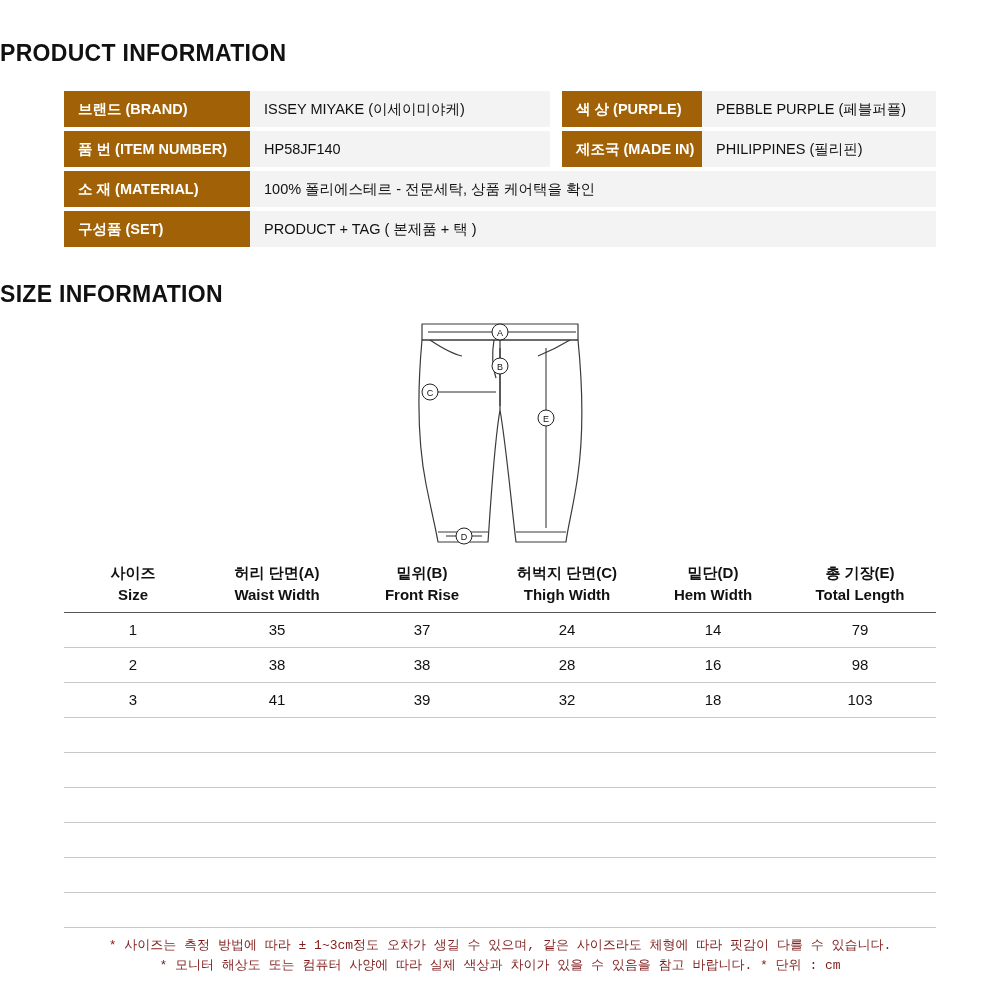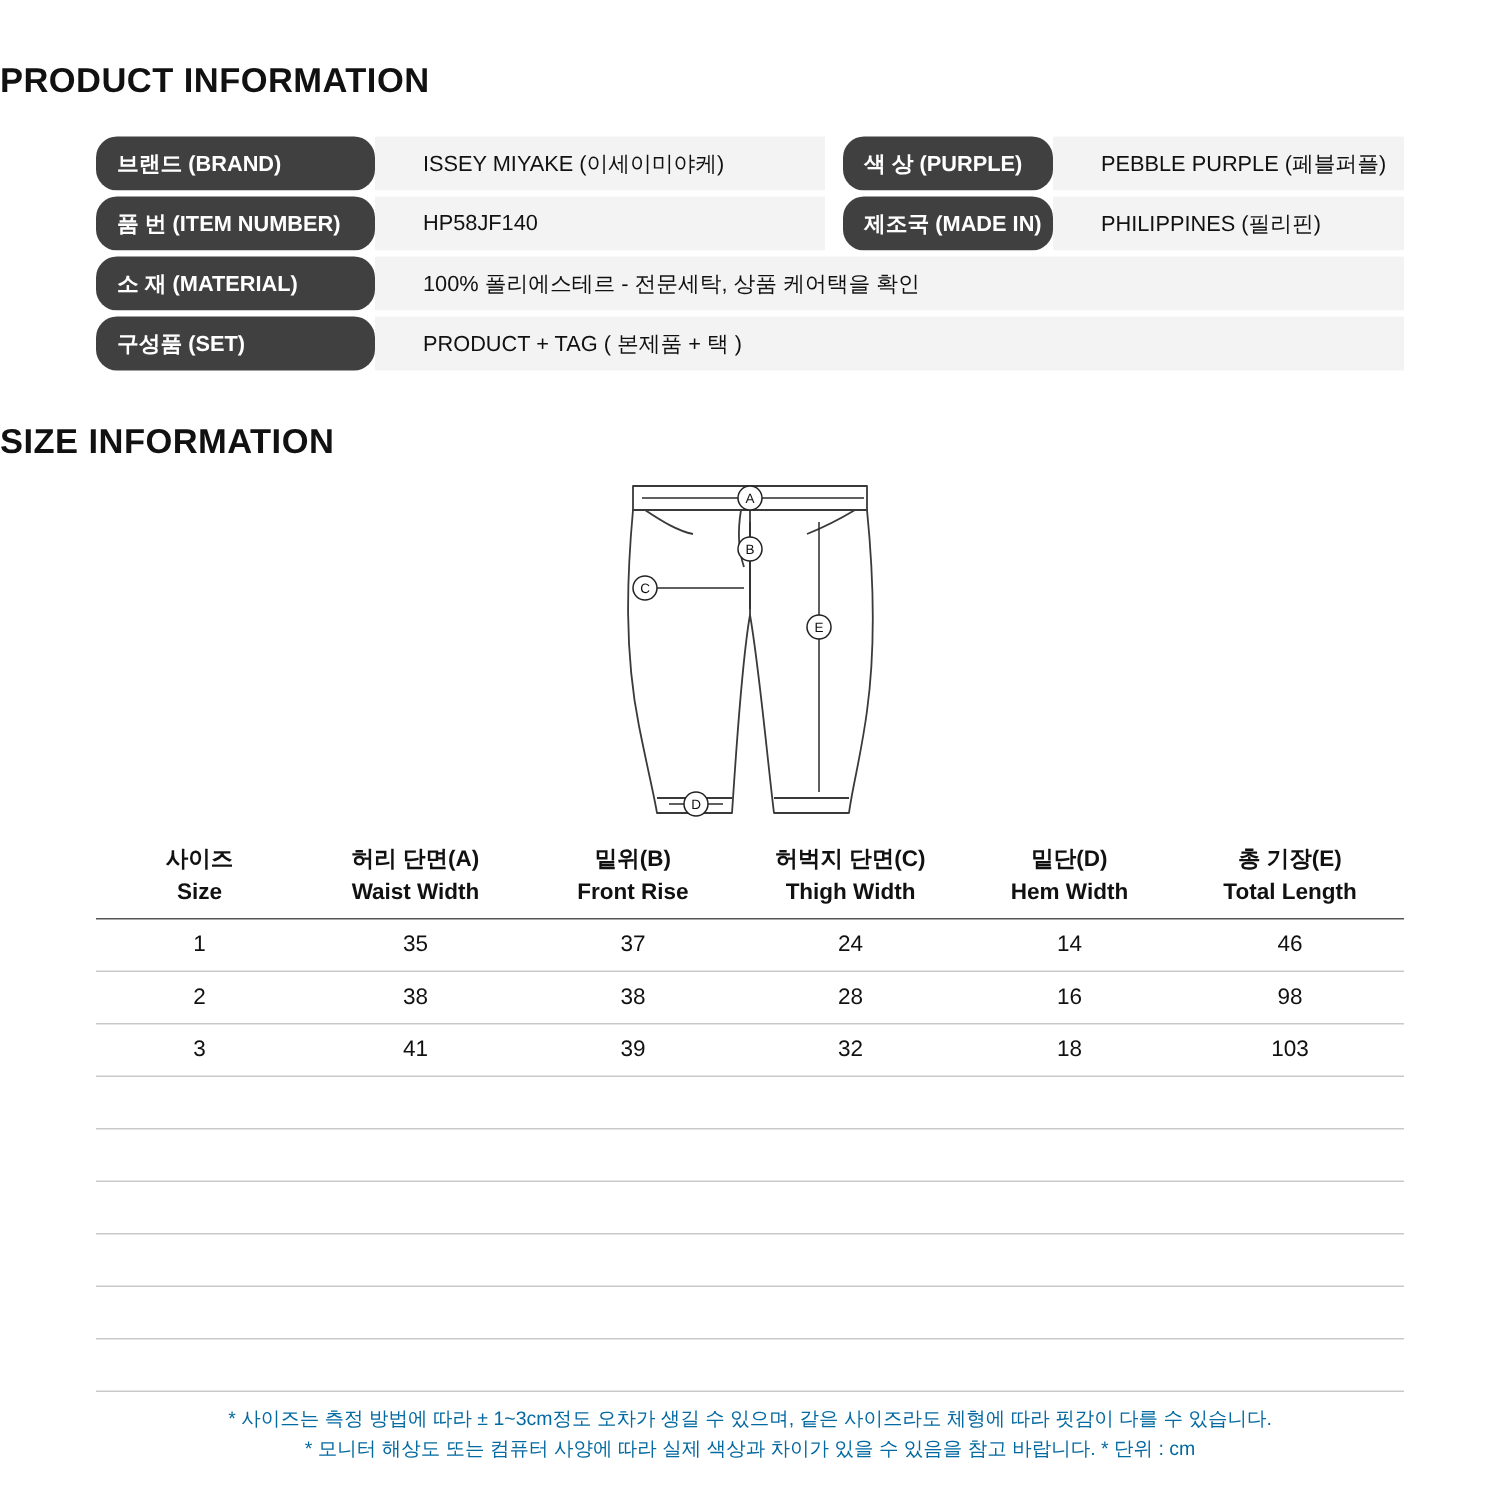--- a/index.html
+++ b/index.html
@@ -31,31 +31,30 @@
     border-collapse: collapse;
     table-layout: fixed;
   }
   .info-table td {
     height: 36px;
     font-size: 14.5px;
     vertical-align: middle;
     border: 0;
   }
   .lbl {
-    background: #404040;
+    background: #a16207;
     color: #fff;
     font-weight: bold;
     padding-left: 14px;
     white-space: nowrap;
-    border-radius: 14px;
   }
   .val {
     background: #f3f3f3;
     color: #111;
-    padding-left: 32px;
+    padding-left: 14px;
   }
   .val.pad-more { }
   .rowgap { height: 4px; }
   .rowgap td { height: 4px; background: #fff; border: 0; padding: 0; }
   .spacer-col { background: #fff; width: 12px; }
 
   
   #size-title { margin-top: 34px; }
 
   .diagram-wrap {
@@ -98,22 +97,23 @@
   .size-table tbody tr:last-child td { border-bottom: 1px solid #c9c9c9; }
 
   
   .notes {
     width: 872px;
     margin: 8px auto 0 auto;
     text-align: center;
   }
   .notes div {
     font-size: 13px;
-    color: #0369a1;
+    color: #7f1d1d;
     line-height: 1.6;
+    font-family: Liberation Mono, monospace;
   }
 </style>
 </head>
 <body>
 
 <div class="page">
 
   <div class="title" id="product-title">PRODUCT INFORMATION</div>
 
   <table class="info-table">
@@ -243,21 +243,21 @@
         </th>
       </tr>
     </thead>
     <tbody>
       <tr>
         <td>1</td>
         <td>35</td>
         <td>37</td>
         <td>24</td>
         <td>14</td>
-        <td>46</td>
+        <td>79</td>
       </tr>
       <tr>
         <td>2</td>
         <td>38</td>
         <td>38</td>
         <td>28</td>
         <td>16</td>
         <td>98</td>
       </tr>
       <tr>

